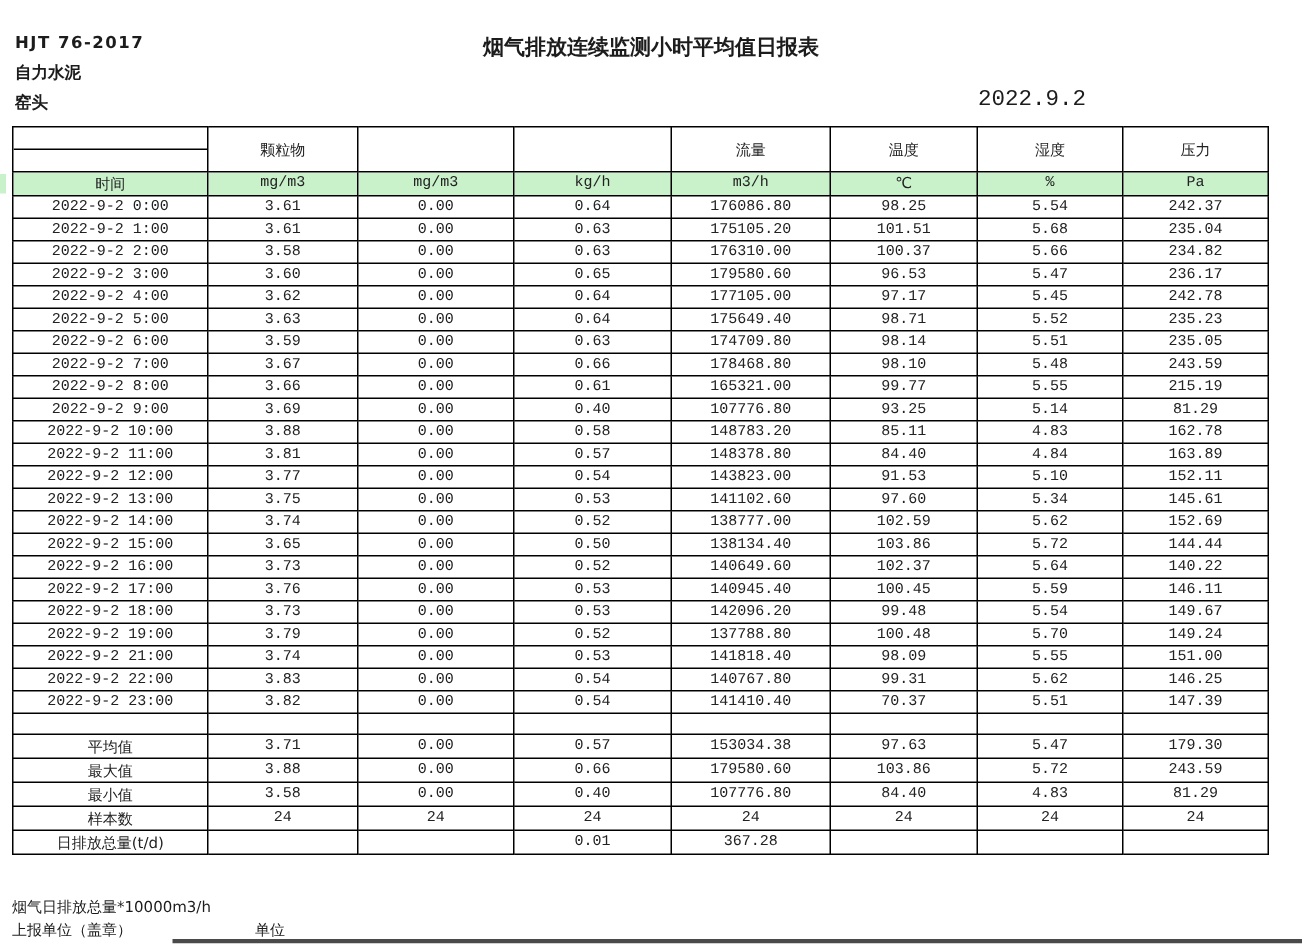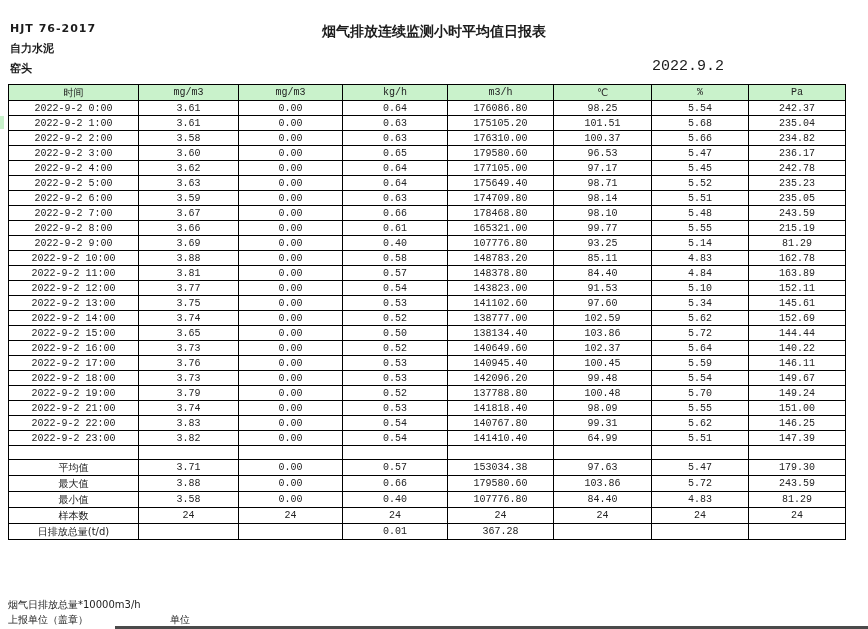--- a/index.html
+++ b/index.html
@@ -56,20 +56,33 @@
     <col style="width:130px">
       <col style="width:100px">
       <col style="width:104px">
       <col style="width:105px">
     <col style="width:106px">
       <col style="width:98px">
       <col style="width:97px">
       <col style="width:97px">
   </colgroup>
   <thead>
+    <tr class="param-row">
+      <td class="split-cell">
+        <div class="half top"></div>
+        <div class="half"></div>
+      </td>
+      <td>颗粒物</td>
+      <td></td>
+      <td></td>
+      <td>流量</td>
+      <td>温度</td>
+      <td>湿度</td>
+      <td>压力</td>
+    </tr>
     <tr class="unit-row">
       <td>时间</td>
       <td>mg/m3</td>
       <td>mg/m3</td>
       <td>kg/h</td>
       <td>m3/h</td>
       <td>℃</td>
       <td>%</td>
       <td>Pa</td>
     </tr>
@@ -294,21 +307,21 @@
         <td>99.31</td>
         <td>5.62</td>
         <td>146.25</td>
       </tr>
       <tr>
         <td>2022-9-2 23:00</td>
         <td>3.82</td>
         <td>0.00</td>
         <td>0.54</td>
         <td>141410.40</td>
-        <td>64.99</td>
+        <td>70.37</td>
         <td>5.51</td>
         <td>147.39</td>
       </tr>
     </tbody>
   <tbody>
     <tr class="blank-row">
       <td></td>
         <td></td>
       <td></td>
         <td></td>

